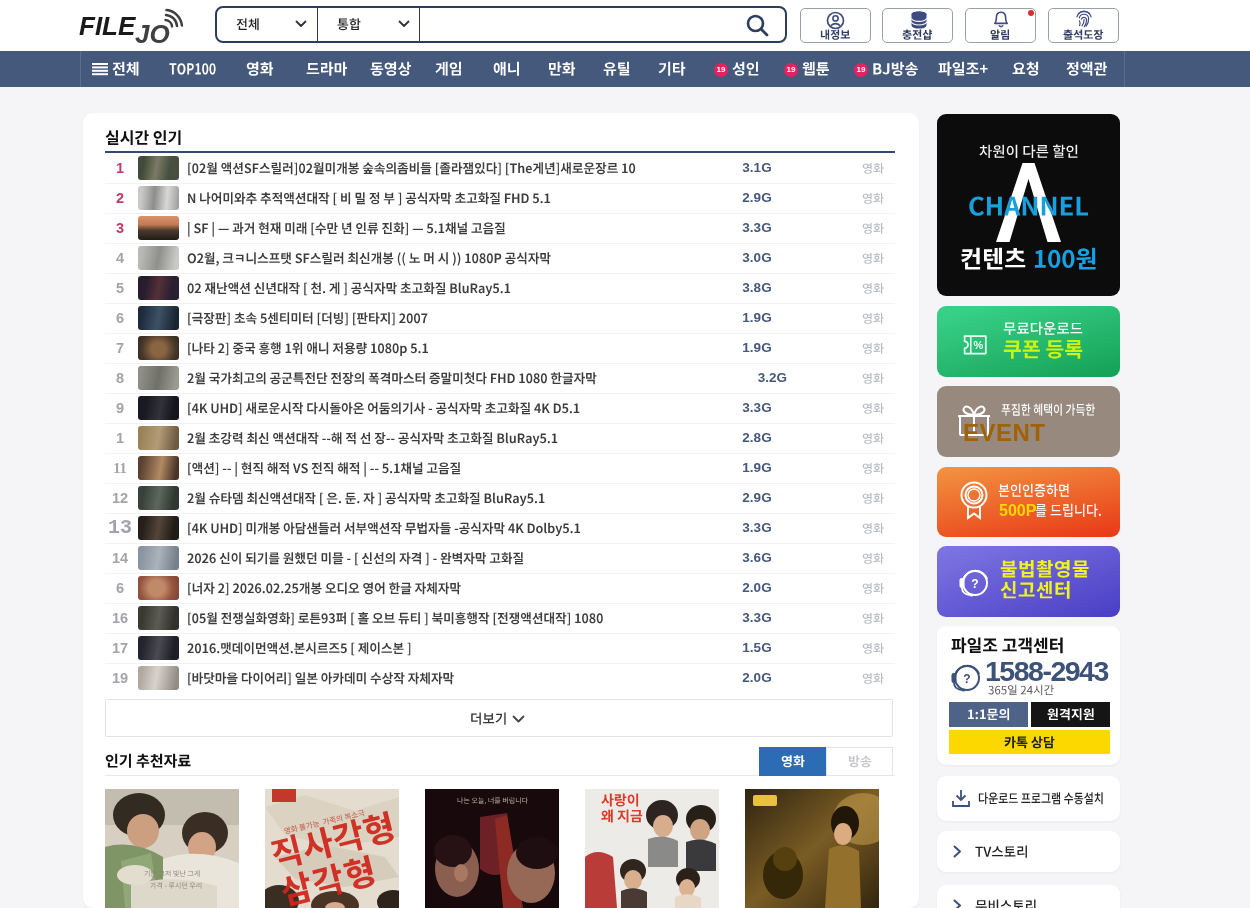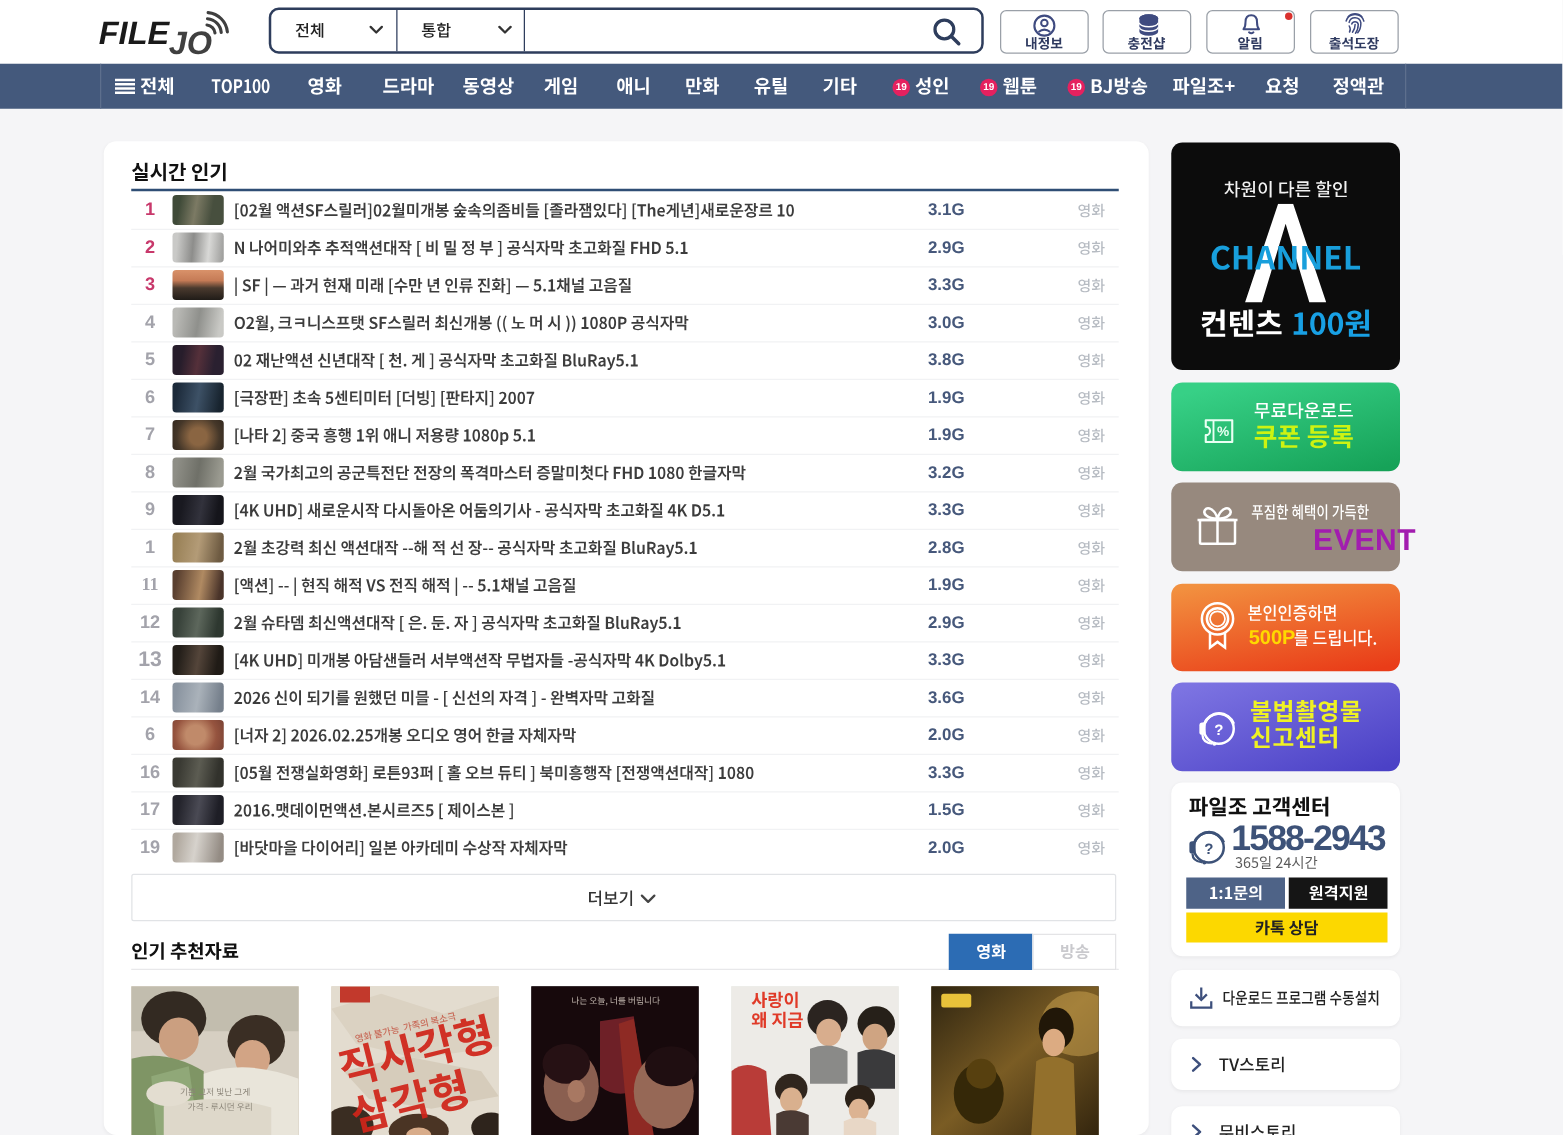--- a/index.html
+++ b/index.html
@@ -976,21 +976,21 @@
       <use href="#g95" x="2627.4"></use>
       <use href="#g59" x="2685.4"></use>
       <use href="#g150" x="2743.4"></use>
       <use href="#g59" x="2801.4"></use>
       <use href="#g191" x="2882.0"></use>
       <use href="#g192" x="2974.0"></use>
       <use href="#g111" x="3066.0"></use>
       <use href="#g112" x="3158.0"></use>
     </g>
   </svg>
-<div style="position:absolute;left:727px;top:363px;width:60px;height:30px;font-family:'Liberation Sans',sans-serif;font-size:13.5px;font-weight:bold;color:#46587b;text-align:center;line-height:30px">3.2G</div>
+<div style="position:absolute;left:727px;top:363px;width:60px;height:30px;font-family:'Liberation Sans',sans-serif;font-size:13.5px;font-weight:bold;color:#46587b;text-align:right;line-height:30px">3.2G</div>
 <svg style="position:absolute;left:861.5px;top:368.6px;overflow:visible" width="22.1" height="18.2">
     <g fill="#b6bbc2" transform="translate(0,13.9) scale(0.1200,-0.1200)">
       <use href="#g96" x="0.0"></use>
       <use href="#g97" x="92.0"></use>
     </g>
   </svg>
 <div style="position:absolute;left:105px;top:393px;width:790px;height:1px;background:#f1f2f4"></div>
 <div style="position:absolute;left:105px;top:393px;width:30px;height:30px;font-family:'Liberation Sans',sans-serif;font-size:14.5px;font-weight:bold;color:#a3a3ab;text-align:center;line-height:30px">9</div>
 <div style="position:absolute;left:138px;top:396px;width:41px;height:24px;border-radius:3px;background:linear-gradient(100deg,#191920 20%,#32323c 55%,#15151b 85%)"></div>
 <svg style="position:absolute;left:187.0px;top:397.6px;overflow:visible" width="393.1" height="19.8">
@@ -1176,21 +1176,21 @@
     </g>
   </svg>
 <div style="position:absolute;left:727px;top:483px;width:60px;height:30px;font-family:'Liberation Sans',sans-serif;font-size:13.5px;font-weight:bold;color:#46587b;text-align:center;line-height:30px">2.9G</div>
 <svg style="position:absolute;left:861.5px;top:488.6px;overflow:visible" width="22.1" height="18.2">
     <g fill="#b6bbc2" transform="translate(0,13.9) scale(0.1200,-0.1200)">
       <use href="#g96" x="0.0"></use>
       <use href="#g97" x="92.0"></use>
     </g>
   </svg>
 <div style="position:absolute;left:105px;top:513px;width:790px;height:1px;background:#f1f2f4"></div>
-<div style="position:absolute;left:105px;top:513px;width:30px;height:30px;font-family:Liberation Sans, sans-serif;font-size:17px;font-weight:bold;color:#a3a3ab;text-align:center;line-height:30px">13</div>
+<div style="position:absolute;left:105px;top:513px;width:30px;height:30px;font-family:Liberation Mono, monospace;font-size:20px;font-weight:bold;color:#a3a3ab;text-align:center;line-height:30px">13</div>
 <div style="position:absolute;left:138px;top:516px;width:41px;height:24px;border-radius:3px;background:linear-gradient(100deg,#241f1a 15%,#54453a 50%,#201b16 85%)"></div>
 <svg style="position:absolute;left:187.0px;top:517.6px;overflow:visible" width="393.8" height="19.8">
     <g fill="#3c3c3c" transform="translate(0,15.1) scale(0.1261,-0.1300)">
       <use href="#g58" x="0.0"></use>
       <use href="#g193" x="36.7"></use>
       <use href="#g194" x="94.7"></use>
       <use href="#g195" x="184.8"></use>
       <use href="#g117" x="258.8"></use>
       <use href="#g118" x="333.7"></use>
       <use href="#g70" x="404.4"></use>
@@ -1720,21 +1720,21 @@
       <use href="#g338" x="92.0"></use>
       <use href="#g339" x="184.0"></use>
       <use href="#g340" x="298.5"></use>
       <use href="#g341" x="390.5"></use>
       <use href="#g313" x="482.5"></use>
       <use href="#g283" x="597.0"></use>
       <use href="#g342" x="689.0"></use>
       <use href="#g339" x="781.0"></use>
     </g>
   </svg>
-<div style="position:absolute;left:963px;top:419px;width:170px;text-align:right;font-family:'Liberation Sans',sans-serif;font-size:24px;font-weight:bold;color:#a21caf;letter-spacing:0.5px">EVENT</div>
+<div style="position:absolute;left:963px;top:419px;width:170px;text-align:left;font-family:'Liberation Sans',sans-serif;font-size:24px;font-weight:bold;color:#a16207;letter-spacing:0.5px">EVENT</div>
 <div style="position:absolute;left:937px;top:467px;width:183px;height:70px;background:linear-gradient(170deg,#f2903f 5%,#e93c18 95%);border-radius:9px"></div>
 <svg style="position:absolute;left:956px;top:480px" width="36" height="42" viewBox="0 0 36 42">
 <g fill="none" stroke="#fff" stroke-width="2">
 <circle cx="18" cy="15" r="12.5"></circle>
 <circle cx="18" cy="15" r="8.5"></circle>
 <circle cx="18" cy="15" r="6" stroke-width="1.4"></circle>
 <path d="M12 26 L12 38 L18 33.5 L24 38 L24 26"></path>
 </g>
   </svg>
 <svg style="position:absolute;left:998.0px;top:479.2px;overflow:visible" width="72.0" height="22.0">

